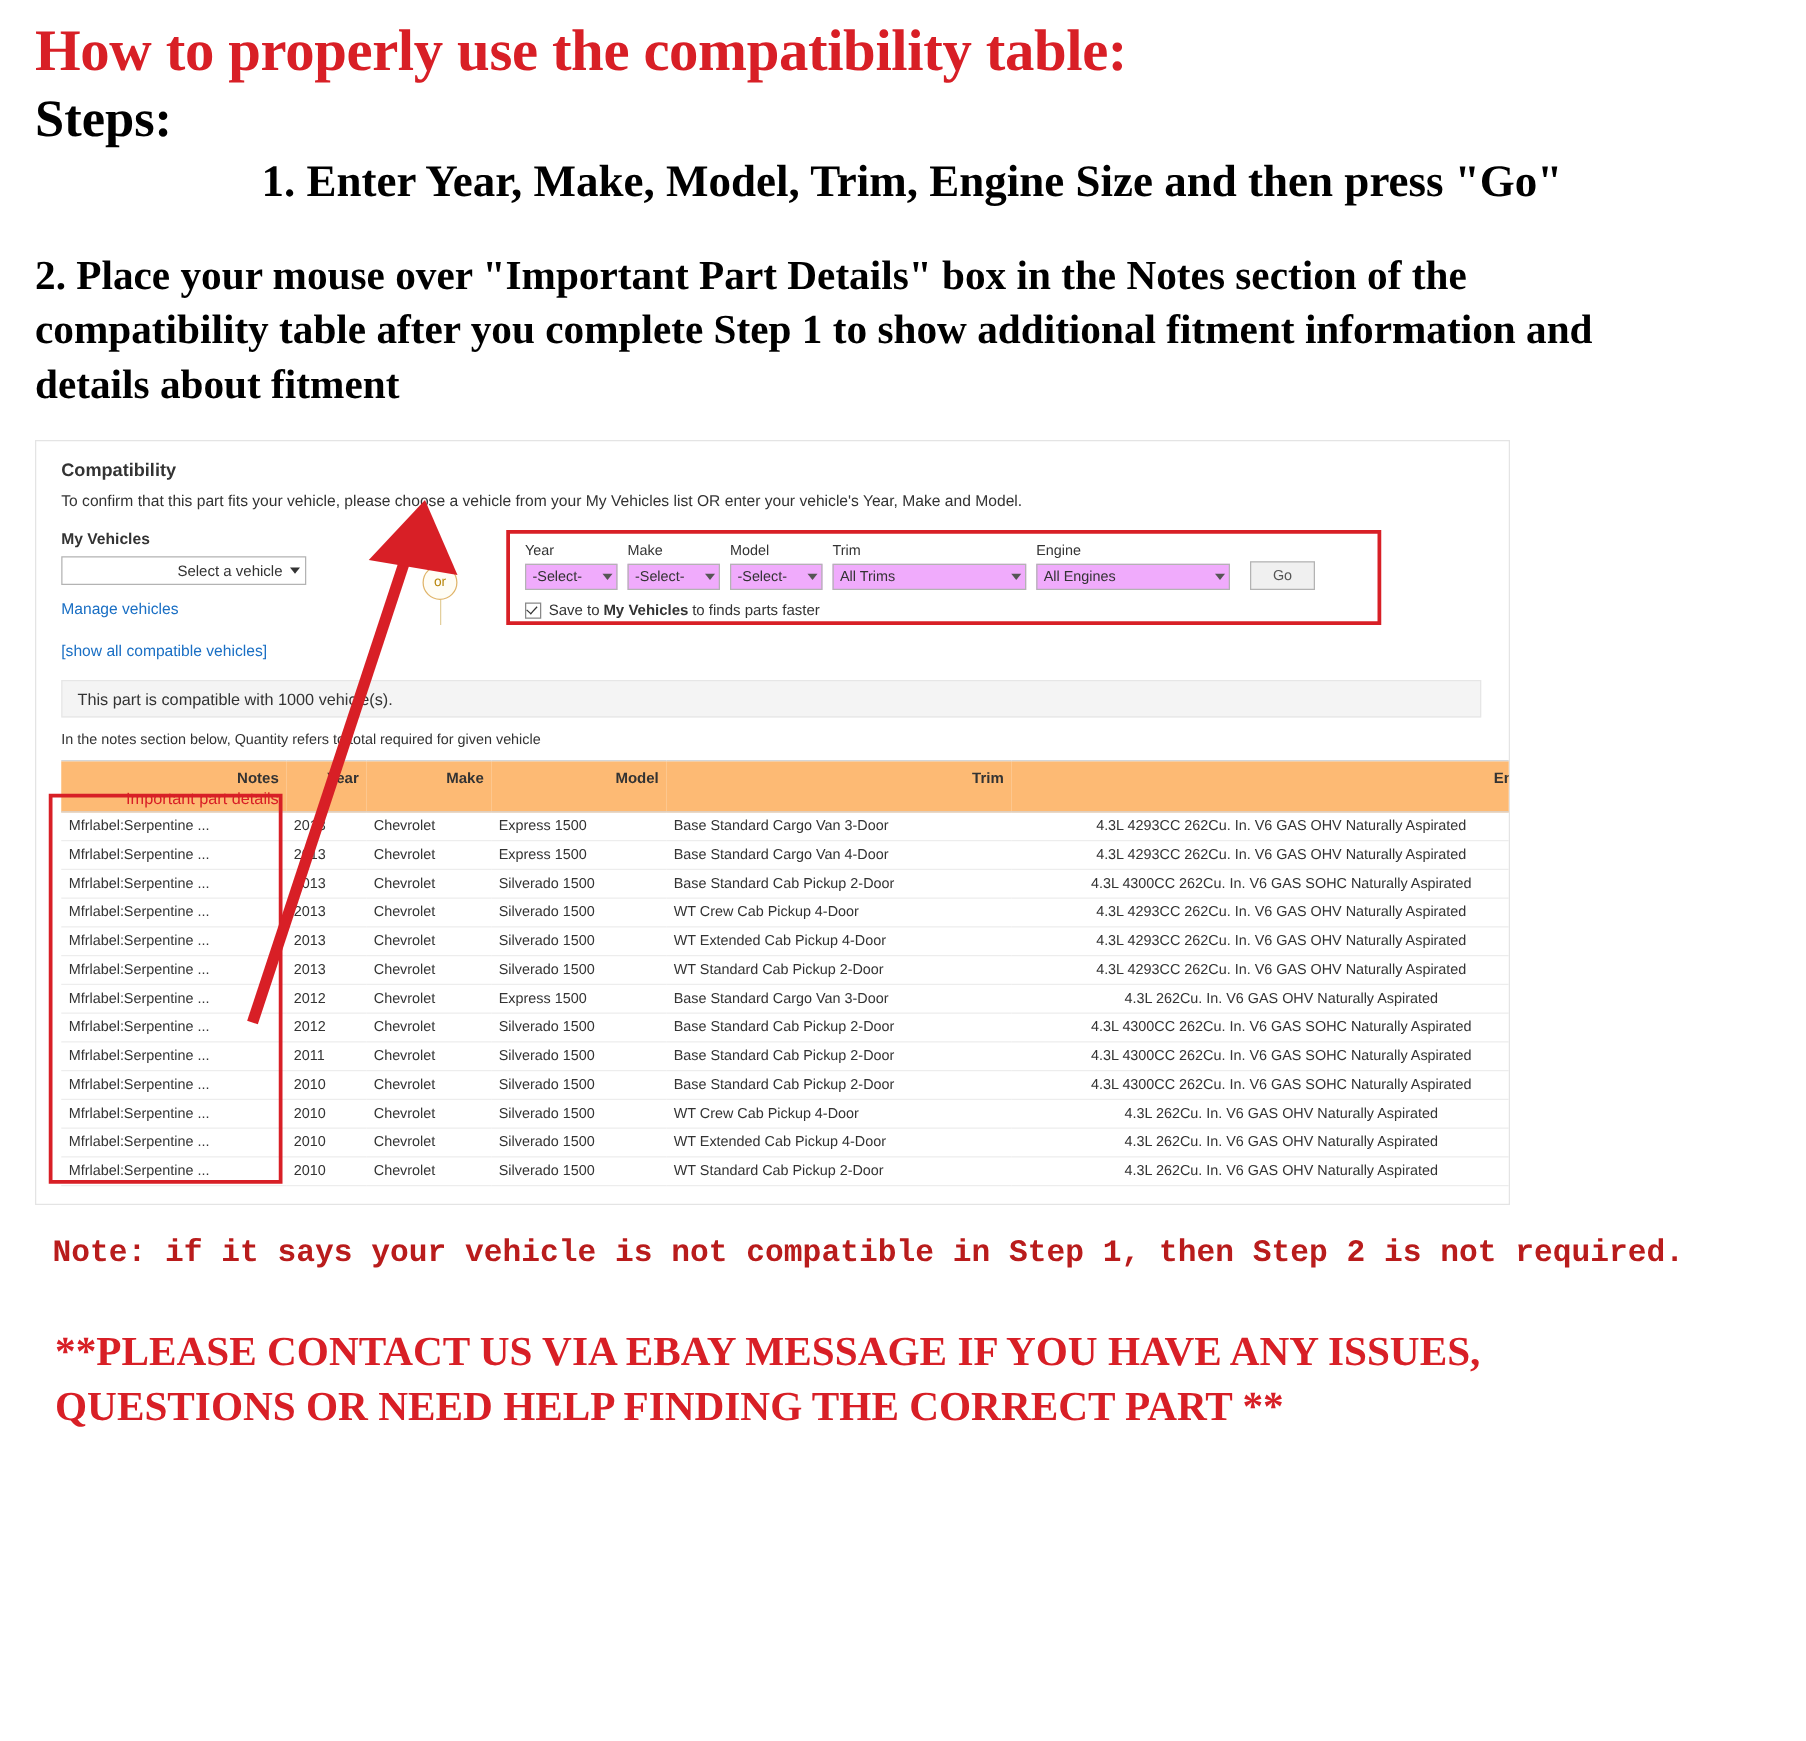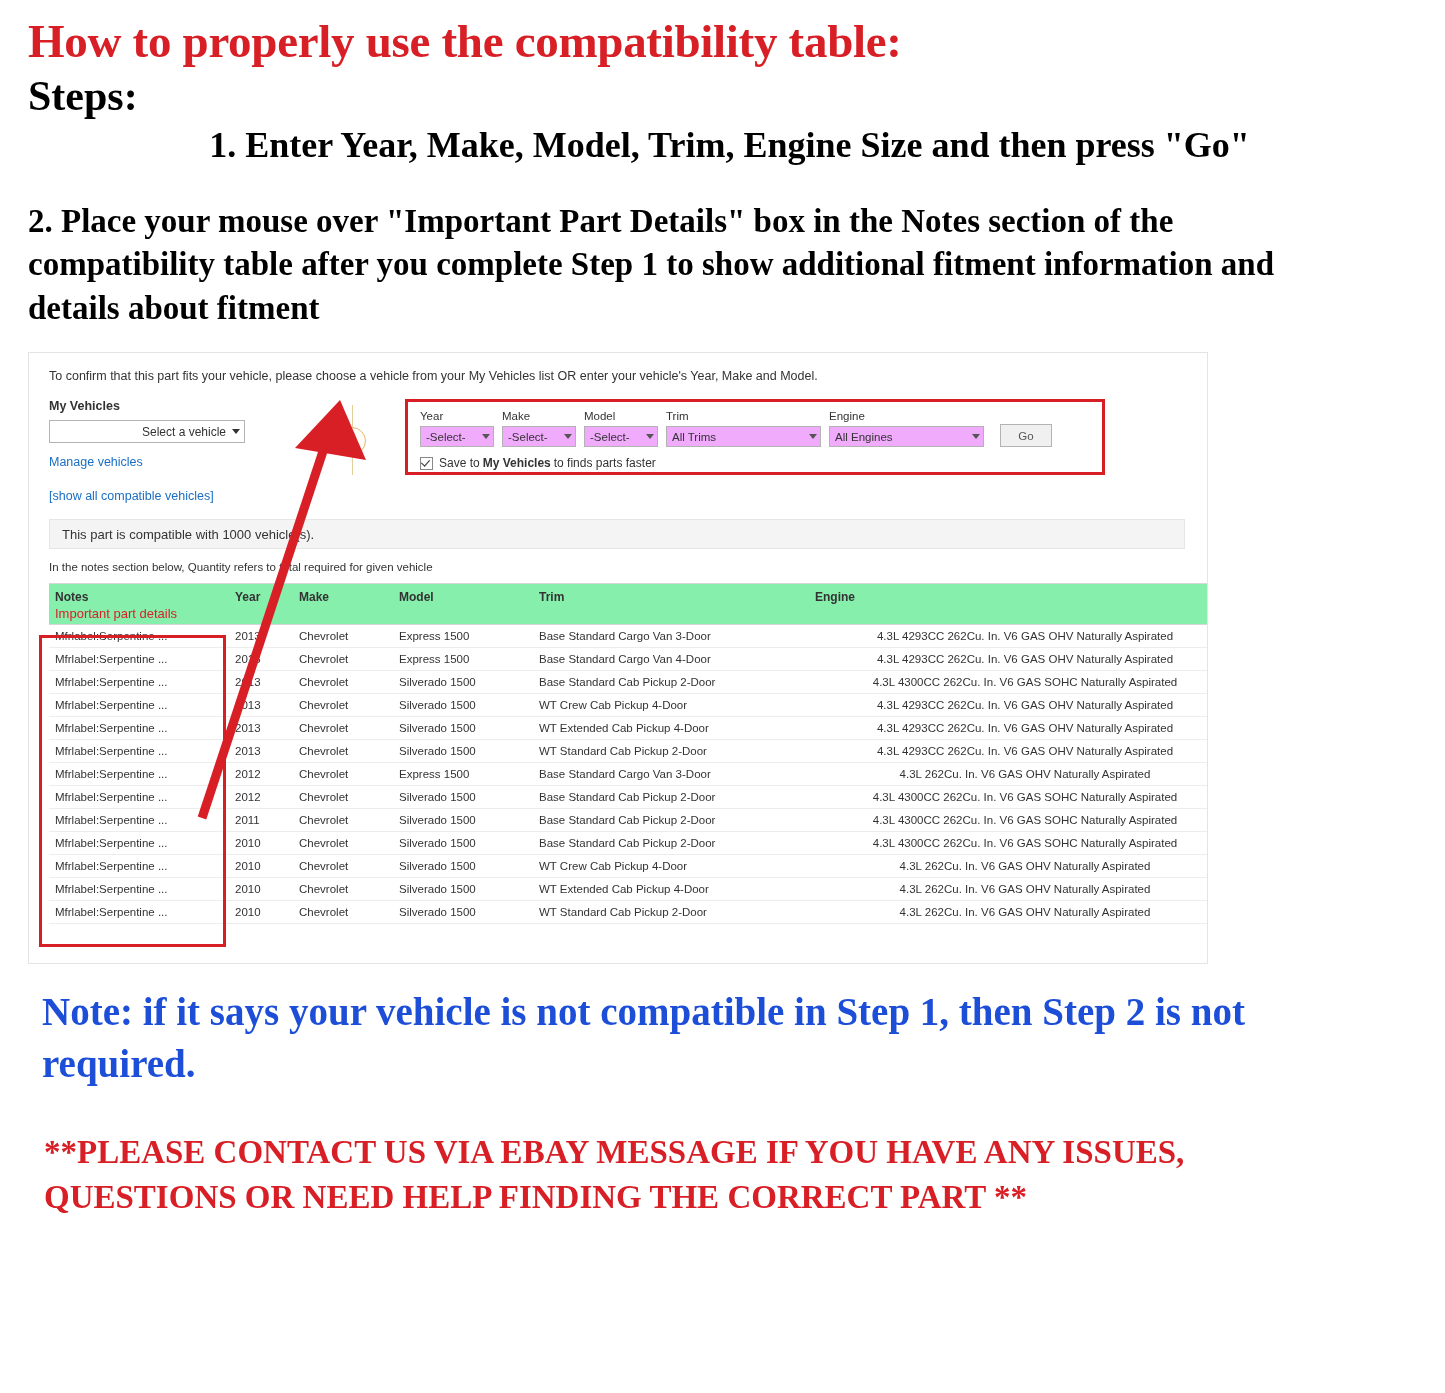--- a/index.html
+++ b/index.html
@@ -259,27 +259,27 @@
   
   table.compat-table {
     margin-top: 10px;
     border-collapse: collapse;
     width: 1136px;
     font-size: 11.5px;
     color: #333;
     table-layout: fixed;
   }
   table.compat-table th {
-    text-align: left;
+    text-align: right;
     font-weight: bold;
     font-size: 12px;
     padding: 6px 6px 8px 6px;
     border-bottom: 1px solid #d6d6d6;
     border-top: 1px solid #d6d6d6;
-    background: #86efac;
+    background: #fdba74;
     vertical-align: top;
   }
   table.compat-table th.notes-th { padding-bottom: 3px; }
   .imp-details {
     display: block;
     color: #d81f26;
     font-size: 13px;
     font-weight: normal;
     margin-top: 2px;
   }
@@ -315,25 +315,25 @@
     left: 180px;
     top: 382px;
     width: 210px;
     height: 430px;
     pointer-events: none;
     overflow: visible;
   }
 
   
   .note {
-    font-family: Liberation Serif, serif;
-    font-weight: bold;
-    font-size: 39px;
+    font-family: Liberation Mono, monospace;
+    font-weight: bold;
+    font-size: 25px;
     line-height: 1.33;
-    color: #1d4ed8;
+    color: #b91c1c;
     margin: 22px 0 0 28px;
     max-width: 1350px;
   }
   .contact {
     font-family: "Liberation Serif", serif;
     font-weight: bold;
     font-size: 33px;
     line-height: 1.35;
     color: #d81f26;
     margin: 40px 0 0 30px;
@@ -345,20 +345,21 @@
 
 <div class="page">
 
   <div class="headline">How to properly use the compatibility table:</div>
   <div class="steps-word">Steps:</div>
   <div class="step1">1. Enter Year, Make, Model, Trim, Engine Size and then press "Go"</div>
   <div class="step2">2. Place your mouse over "Important Part Details" box in the Notes section of the compatibility table after you complete Step 1 to show additional fitment information and details about fitment</div>
 
   <div class="compat-panel">
 
+    <div class="compat-title">Compatibility</div>
     <div class="compat-sub">To confirm that this part fits your vehicle, please choose a vehicle from your My Vehicles list OR enter your vehicle's Year, Make and Model.</div>
 
     <div class="selector-row">
 
       <div class="my-vehicles">
         <div class="my-vehicles-label">My Vehicles</div>
         <div class="select-box vehicle-select">
           <span>Select a vehicle</span>
           <span class="caret"></span>
         </div>

